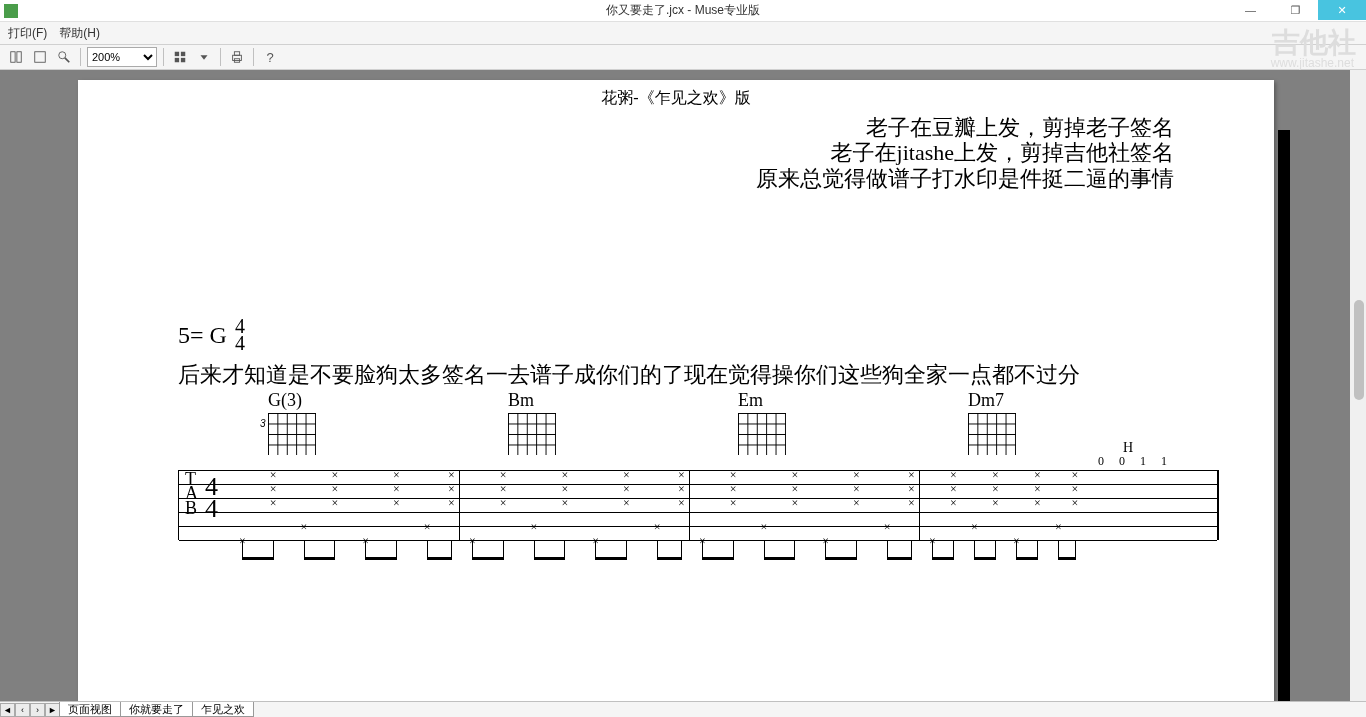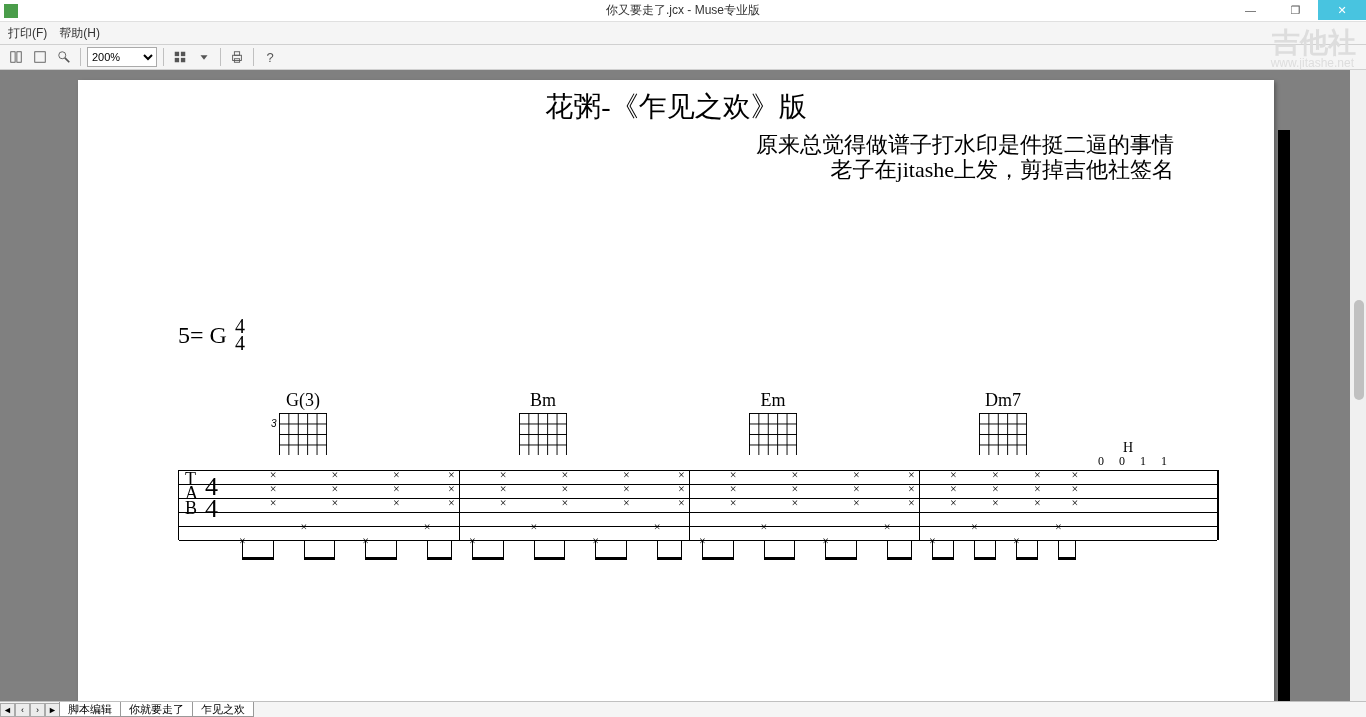--- a/index.html
+++ b/index.html
@@ -15,28 +15,28 @@
 .tb-btn { width: 20px; height: 20px; border: 1px solid transparent; display: flex; align-items: center; justify-content: center; }
 .tb-sep { width: 1px; height: 18px; background: #c0c0c0; margin: 0 2px; }
 .zoom-select { height: 20px; font-size: 11px; border: 1px solid #aaa; background: #fff; width: 70px; }
 .tb-icon { width: 14px; height: 14px; }
 .workspace { position: absolute; top: 70px; left: 0; right: 0; bottom: 16px; background: #808080; overflow: hidden; }
 .page { position: absolute; left: 78px; top: 10px; width: 1196px; height: 700px; background: #fff; box-shadow: 2px 2px 4px rgba(0,0,0,0.3); }
 .page-shadow { position: absolute; left: 1278px; top: 60px; width: 12px; height: 640px; background: #000; }
 .vscroll { position: absolute; right: 0; top: 0; bottom: 0; width: 16px; background: #f0f0f0; }
 .vscroll-thumb { position: absolute; right: 2px; top: 230px; width: 10px; height: 100px; background: #c0c0c0; border-radius: 5px; }
 .song-title { font-family: "SimSun", serif; font-size: 42px; text-align: center; margin-top: 90px; font-weight: normal; }
-.song-subtitle { font-family: "SimSun", serif; font-size: 28px; text-align: center; margin-top: 8px; }
+.song-subtitle { font-family: "SimSun", serif; font-size: 16px; text-align: center; margin-top: 8px; }
 .comment-block { font-family: "SimSun", serif; font-size: 22px; text-align: right; padding-right: 100px; margin-top: 6px; line-height: 1.15; }
 .key-sig { font-family: "SimSun", serif; font-size: 24px; position: absolute; left: 100px; top: 238px; display: flex; align-items: center; }
 .timesig { display: inline-flex; flex-direction: column; font-size: 20px; line-height: 0.85; margin-left: 8px; text-align: center; }
 .comment-line2 { font-family: "SimSun", serif; font-size: 22px; position: absolute; left: 100px; top: 280px; }
 .tab-area { position: absolute; left: 100px; top: 310px; width: 1040px; }
 .chord-row { display: flex; position: relative; height: 80px; }
-.chord-diagram { position: absolute; text-align: center; margin-left: 11px; }
+.chord-diagram { position: absolute; text-align: left; }
 .chord-name { font-family: "SimSun", serif; font-size: 18px; margin-bottom: 2px; }
 .chord-grid { width: 48px; height: 42px; background: #fff; position: relative; margin: 0 auto; }
 .chord-grid::before { content: ''; position: absolute; inset: 0; background-image: linear-gradient(#000 1px, transparent 1px), linear-gradient(90deg, #000 1px, transparent 1px); background-size: 9.4px 10.5px; }
 .tab-staff { position: relative; height: 70px; border-left: 1px solid #000; border-right: 1px solid #000; }
 .tab-line { position: absolute; left: 0; right: 0; height: 1px; background: #000; }
 .tab-letters { position: absolute; left: 6px; top: 2px; font-family: serif; font-size: 18px; line-height: 0.8; }
 .tab-ts { position: absolute; left: 26px; top: 6px; font-family: serif; font-size: 26px; line-height: 0.85; }
 .x-mark { position: absolute; font-family: serif; font-size: 12px; }
 .barline { position: absolute; top: 0; bottom: 0; width: 1px; background: #000; }
 .stem { position: absolute; width: 1px; height: 20px; background: #000; bottom: -20px; }
@@ -115,30 +115,32 @@
 </div>
 
 <div class="watermark">吉他社</div>
 <div class="watermark-sub">www.jitashe.net</div>
 
 <div class="workspace">
   <div class="page-shadow"></div>
   <div class="page">
     <div class="song-subtitle">花粥-《乍见之欢》版</div>
     <div class="comment-block">
+      <div>老子在豆瓣上发，剪掉老子签名</div>
+      <div>老子在jitashe上发，剪掉吉他社签名</div>
       <div>原来总觉得做谱子打水印是件挺二逼的事情</div>
-      <div>老子在jitashe上发，剪掉吉他社签名</div>
     </div>
     <div class="key-sig">
       <span>5= G</span>
       <span class="timesig">
         <span>4</span>
         <span>4</span>
       </span>
     </div>
+    <div class="comment-line2">后来才知道是不要脸狗太多签名一去谱子成你们的了现在觉得操你们这些狗全家一点都不过分</div>
 
     <div class="tab-area">
       <div class="chord-row">
         <div class="chord-diagram" style="left:90px">
           <div class="chord-name">G(3)</div>
           <div style="position:absolute;left:-8px;top:28px;font-size:10px;font-style:italic">3</div>
           <div class="chord-grid"></div>
         </div>
         <div class="chord-diagram" style="left:330px">
           <div class="chord-name">Bm</div>
@@ -294,16 +296,16 @@
   <div class="vscroll">
     <div class="vscroll-thumb"></div>
   </div>
 </div>
 
 <div class="bottom-tabs">
   <div class="nav-btn">◄</div>
   <div class="nav-btn">‹</div>
   <div class="nav-btn">›</div>
   <div class="nav-btn">►</div>
-  <div class="sheet-tab">脚本编辑</div>
+  <div class="sheet-tab">页面视图</div>
   <div class="sheet-tab">你就要走了</div>
   <div class="sheet-tab active">乍见之欢</div>
 </div>
 
 </body></html>

